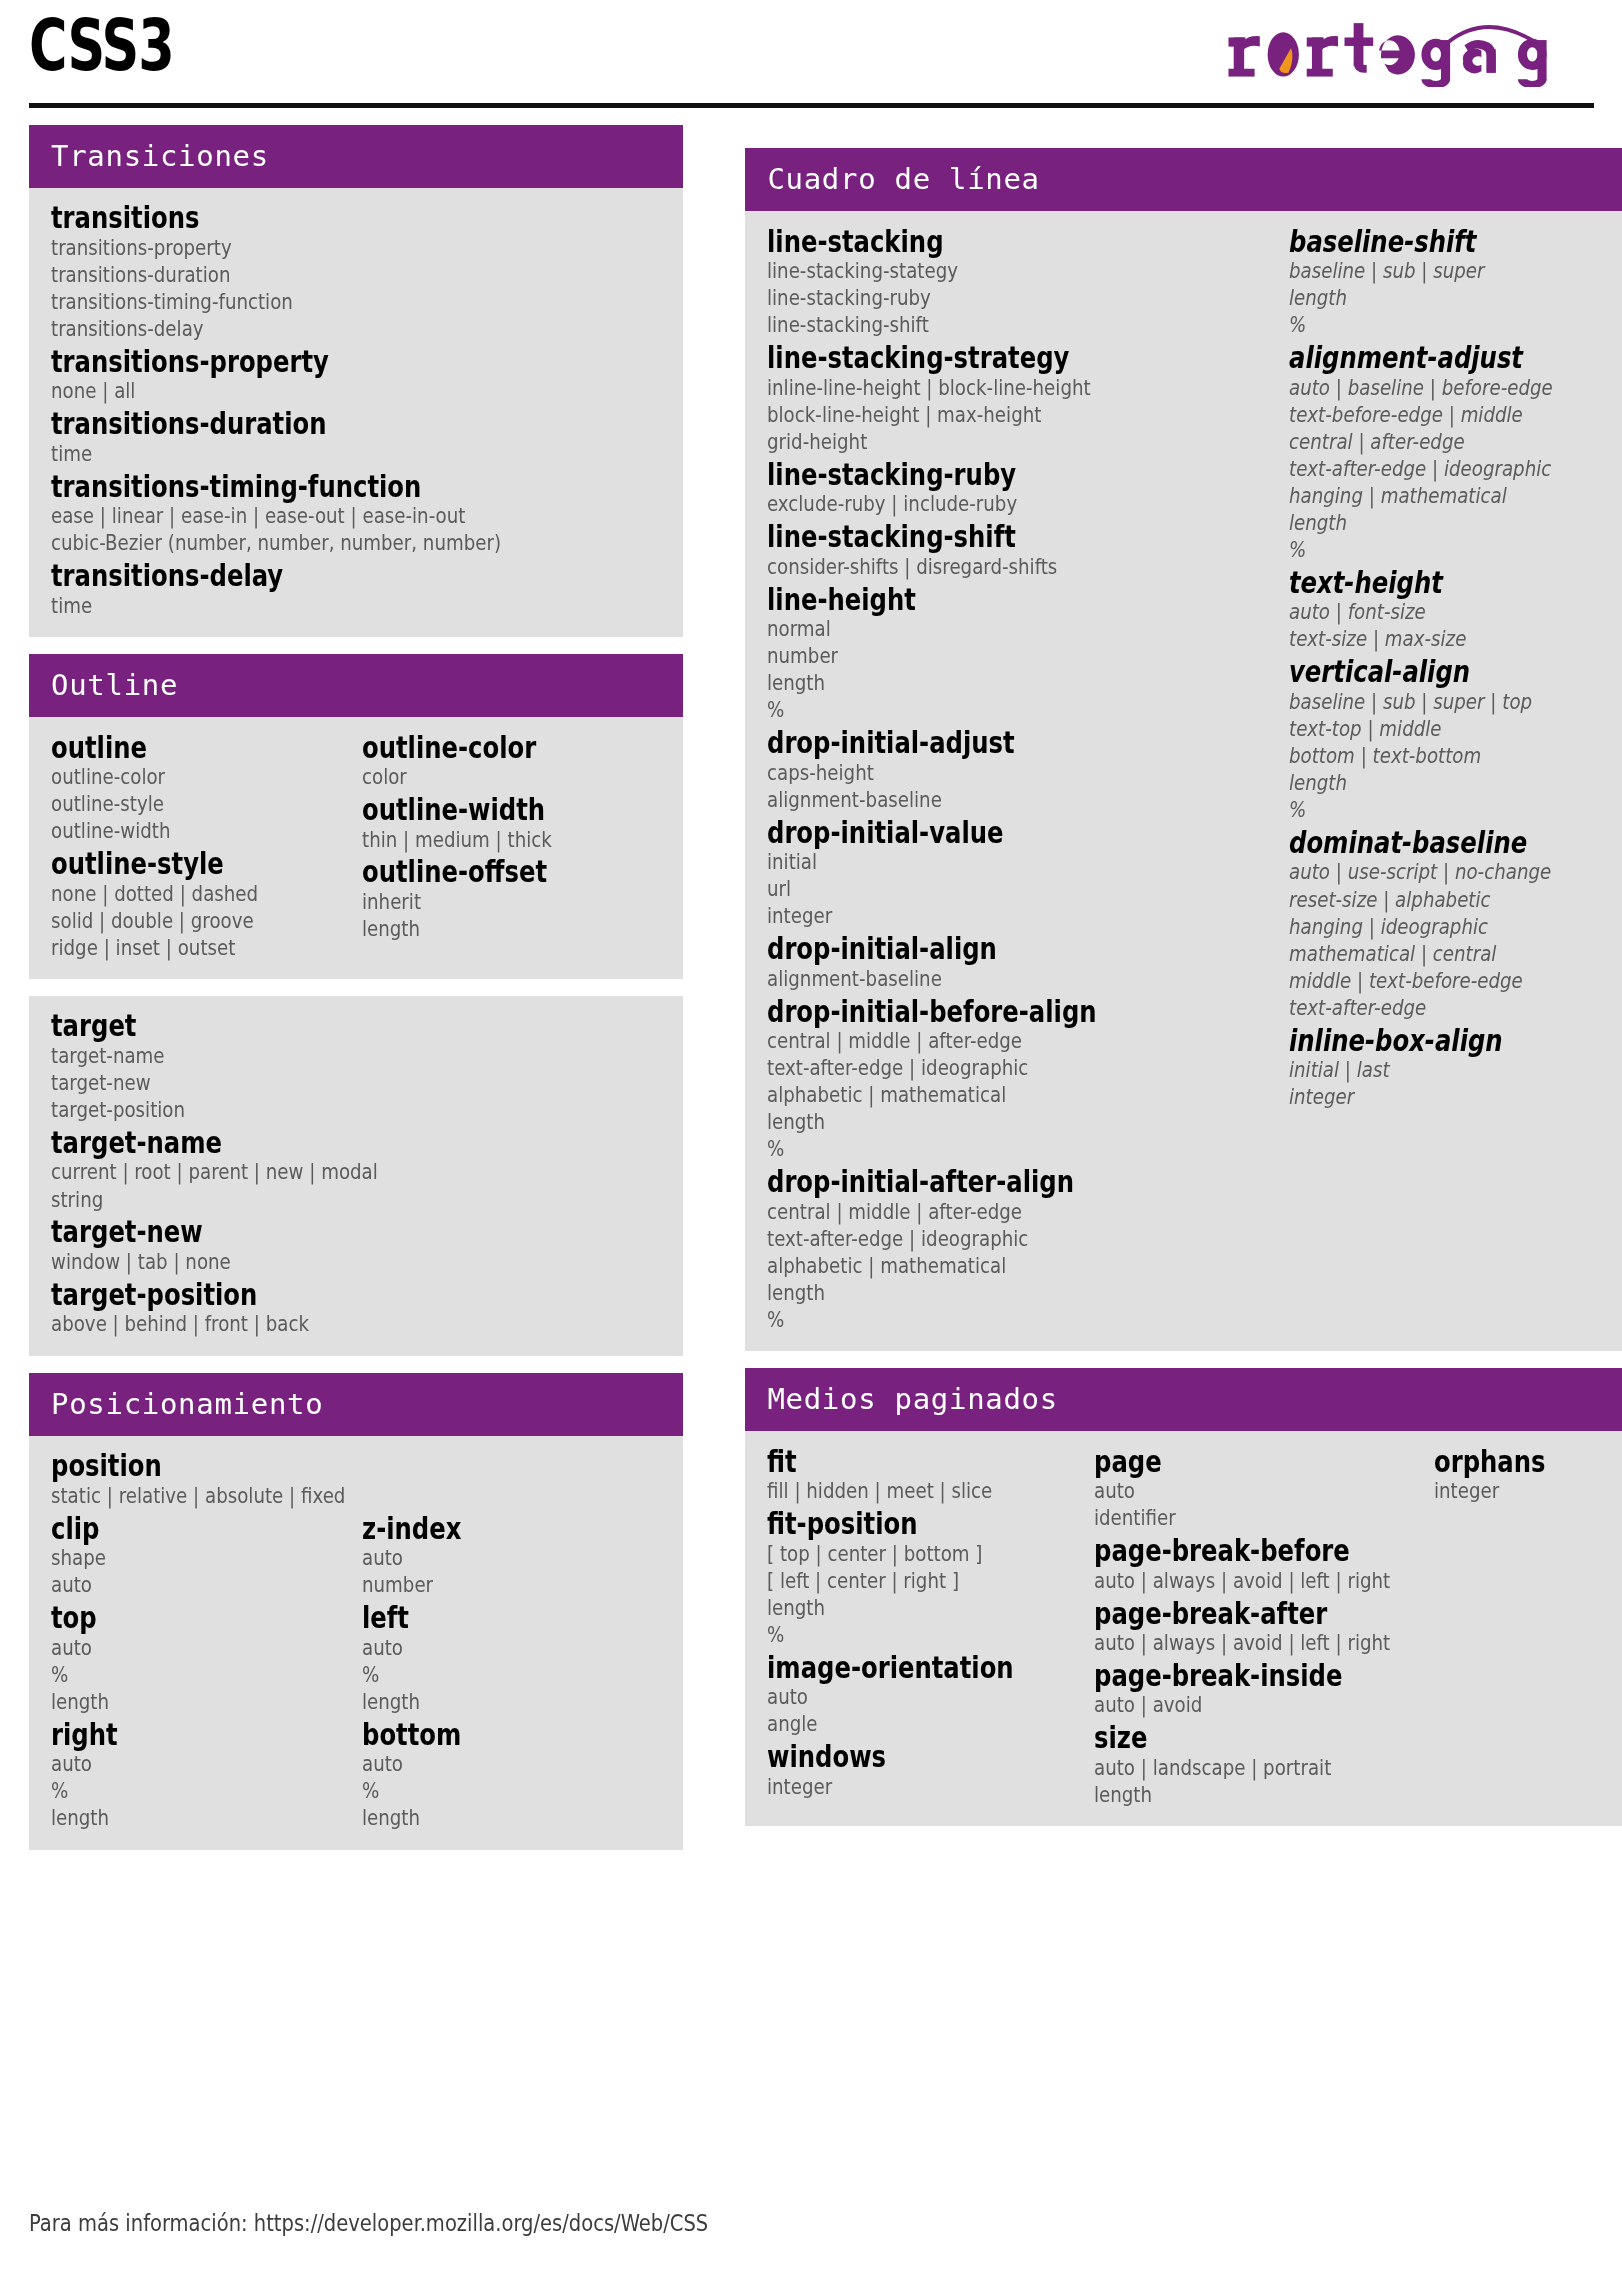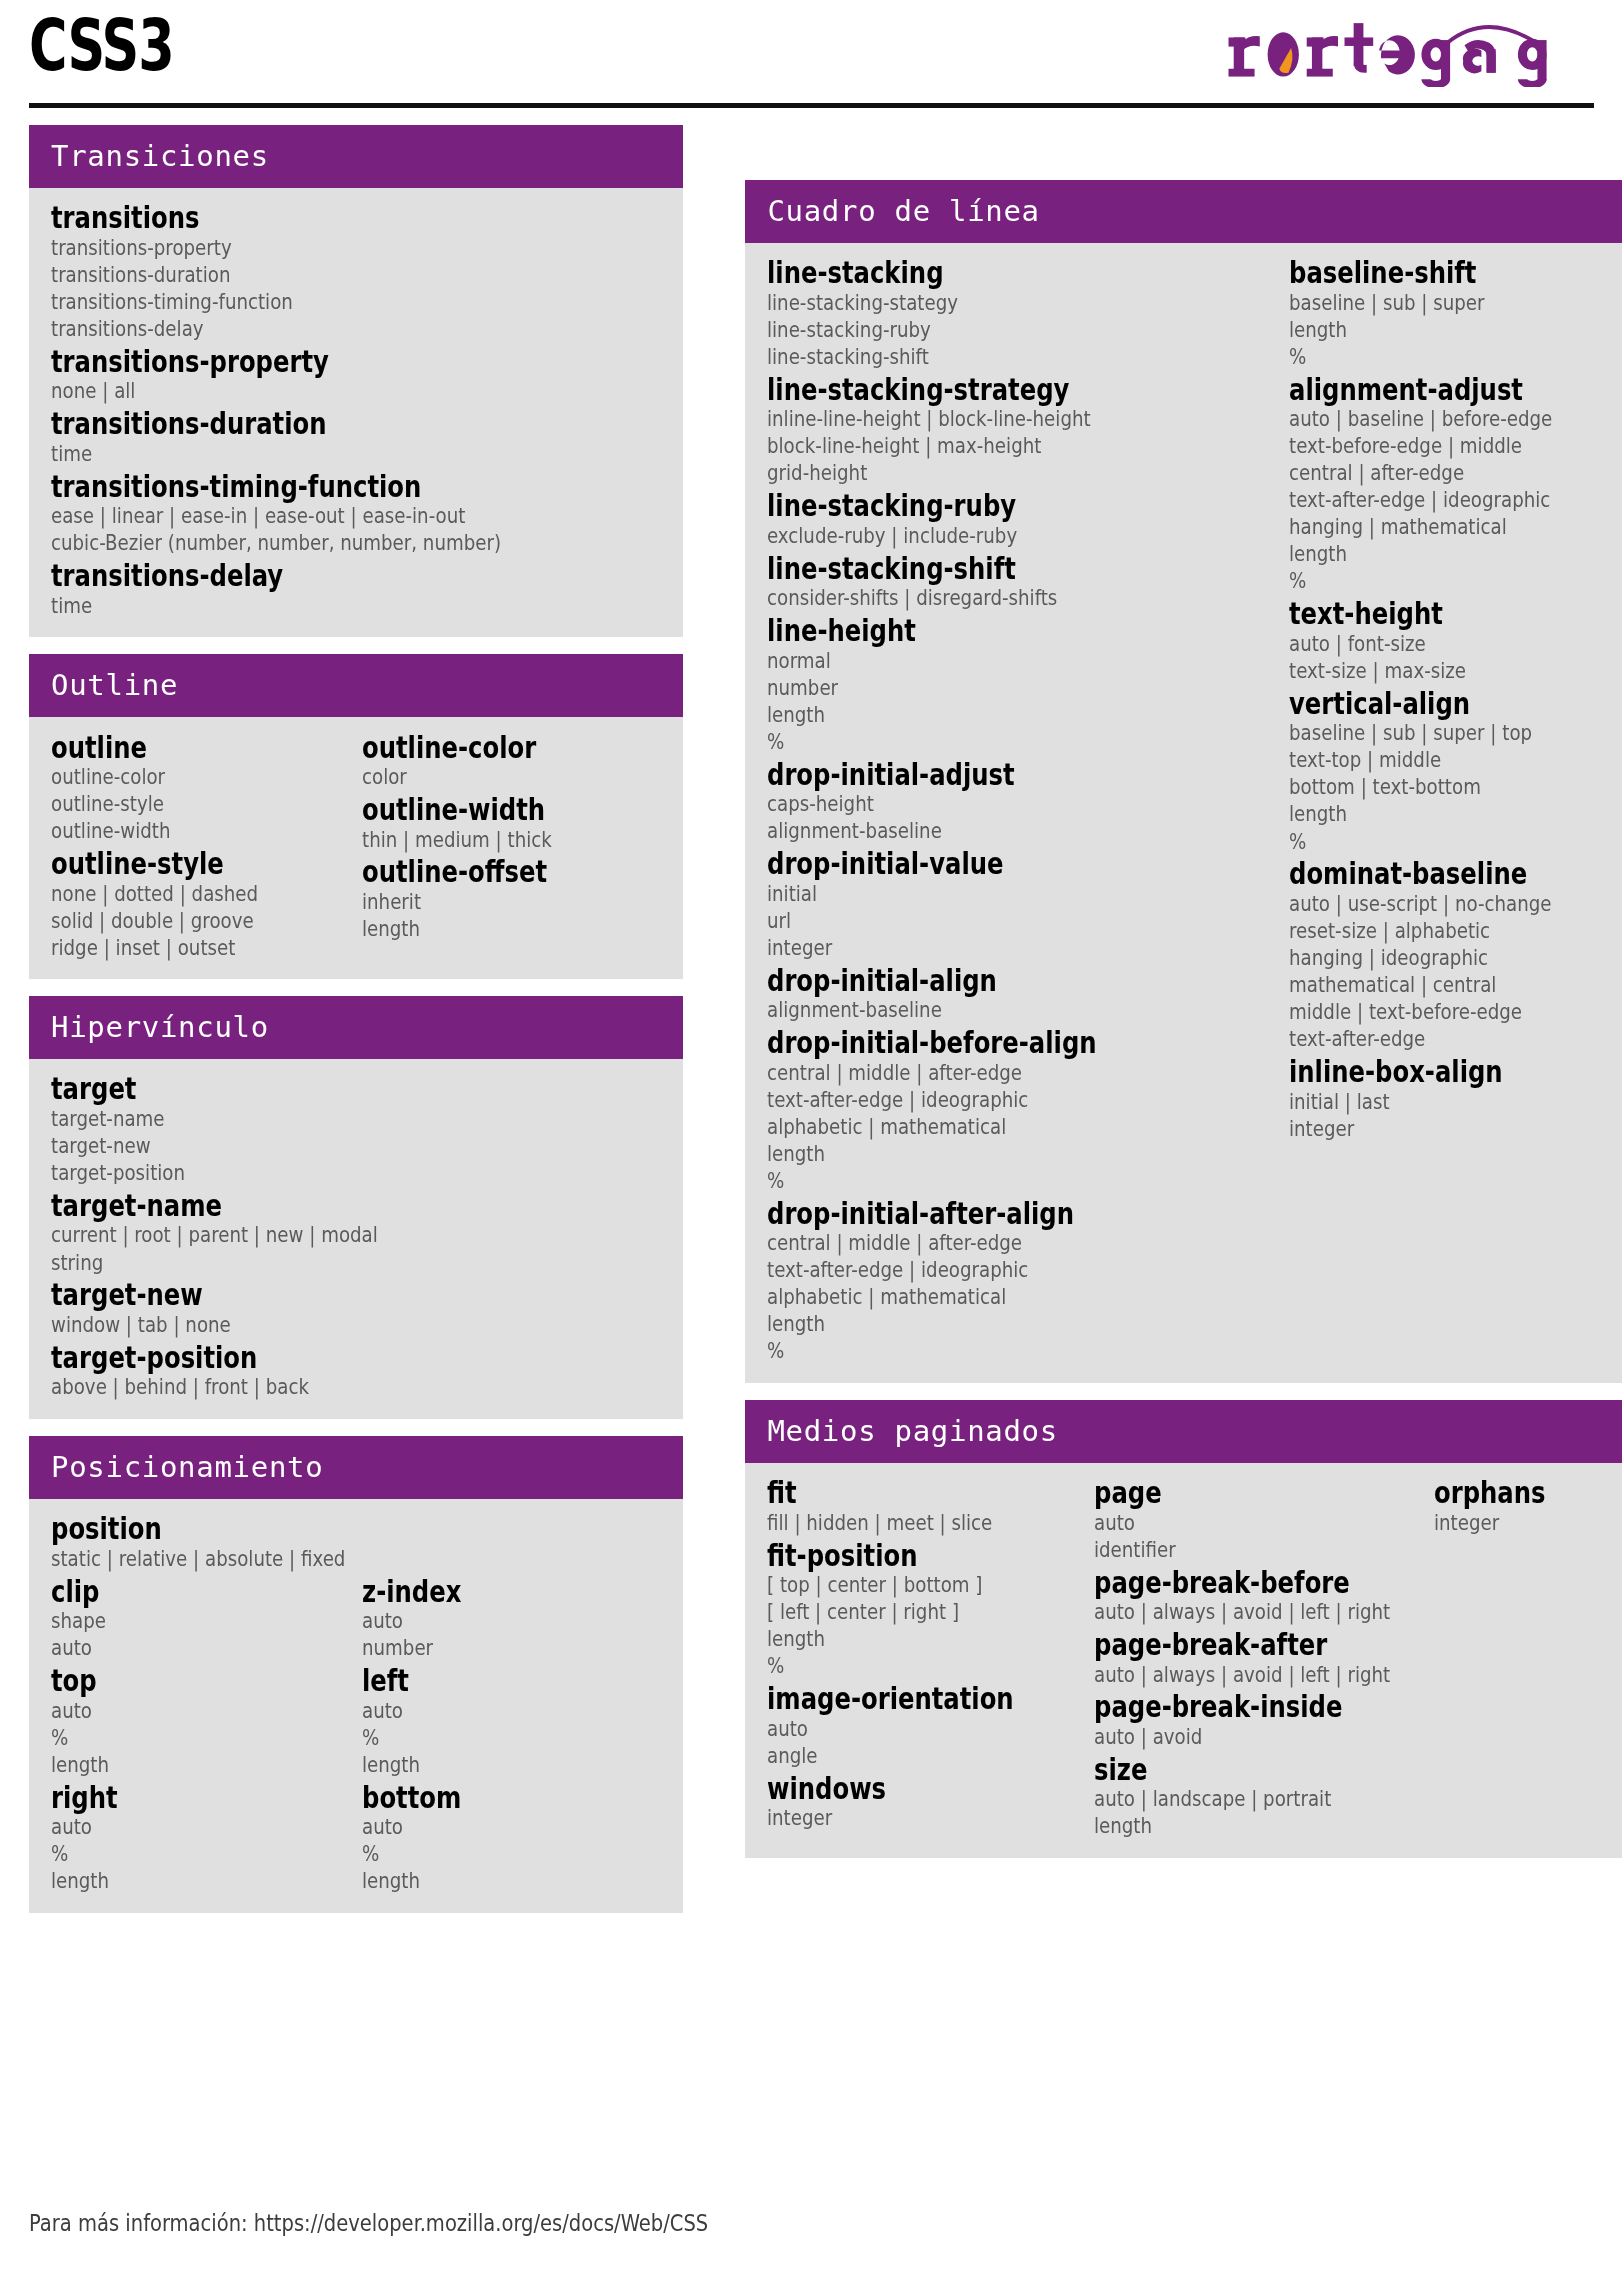--- a/index.html
+++ b/index.html
@@ -82,21 +82,21 @@
   }
 
   .two-col { display:flex; }
   .two-col > .sub { flex:1 1 0; min-width:0; }
   .two-col > .sub:first-child { padding-right:10.5px; }
 
   
   .split { display:flex;gap:44px; }
   .split > .scol { }
   .split .scol-a { width:478px; flex:0 0 478px; padding-right:14.4px; box-sizing:border-box; }
-  .split .scol-b { flex:1 1 auto; }
+  .split .scol-b { flex:1 1 auto;font-style:italic; }
 
   .split3 { display:flex; }
   .split3 .s1 { width:327px; flex:0 0 327px; }
   .split3 .s2 { width:340px; flex:0 0 340px; }
   .split3 .s3 { flex:1 1 auto; }
 
   
   .footer {
     position:absolute;
     left:29px; bottom:23.6px;
@@ -219,21 +219,20 @@
             <div class="prop-name">outline-width</div>
             <div class="prop-val">thin | medium | thick</div>
             <div class="prop-name">outline-offset</div>
             <div class="prop-val">inherit</div>
             <div class="prop-val">length</div>
           </div>
         </div>
       </section>
 
       <section class="panel">
-        <div class="panel-head">Hipervínculo</div>
         <div class="panel-body">
           <div class="prop-name">target</div>
           <div class="prop-val">target-name</div>
           <div class="prop-val">target-new</div>
           <div class="prop-val">target-position</div>
           <div class="prop-name">target-name</div>
           <div class="prop-val">current | root | parent | new | modal</div>
           <div class="prop-val">string</div>
           <div class="prop-name">target-new</div>
           <div class="prop-val">window | tab | none</div>

